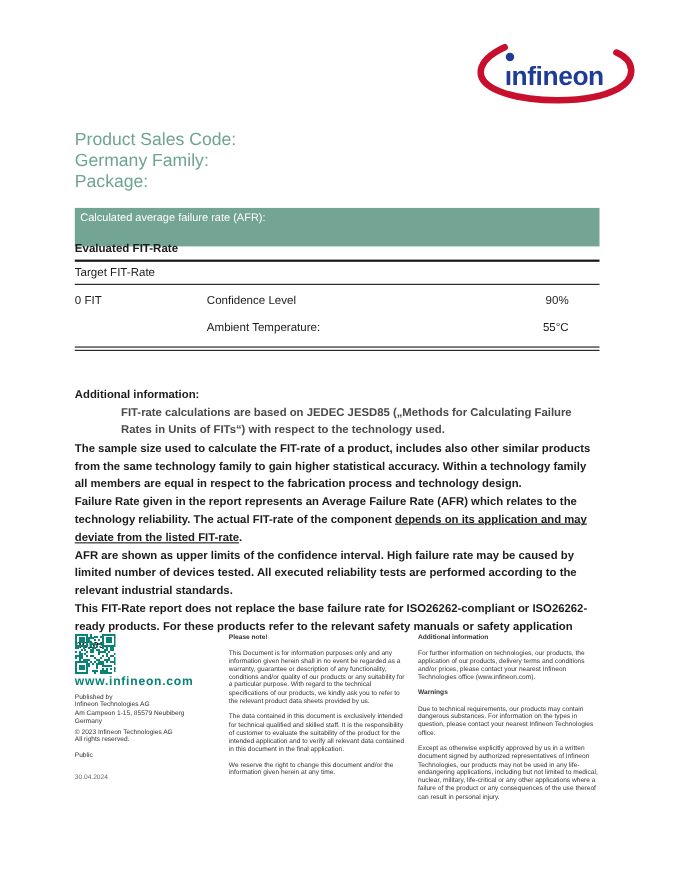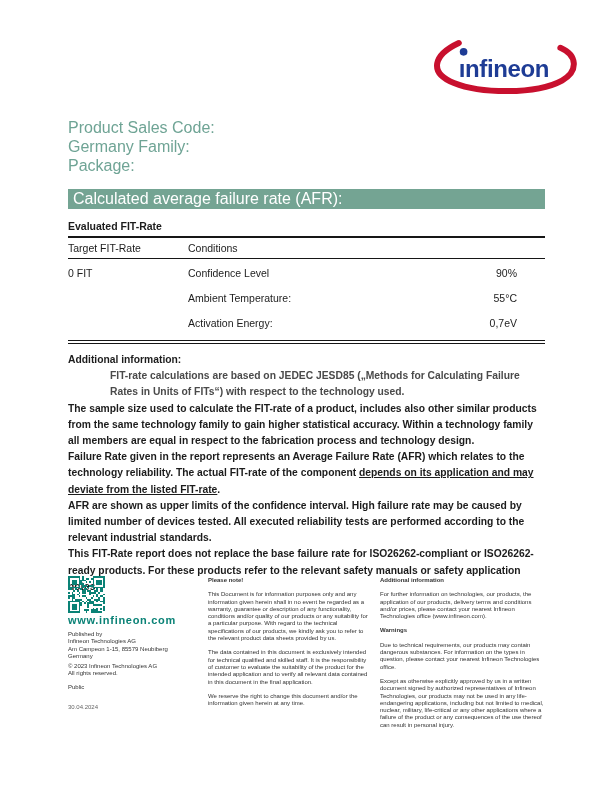--- a/index.html
+++ b/index.html
@@ -7,22 +7,22 @@
     position:relative;width:612px;height:792px;margin:0 auto;background:#ffffff;
     font-family:"Liberation Sans","DejaVu Sans",sans-serif;color:#1c1c1c;overflow:hidden;
   }
   
   .logo{position:absolute;top:26px;left:430px;width:152px;height:78px;}
   .logo svg{width:100%;height:100%;}
   
   .fields{position:absolute;top:118px;left:68px;font-size:16px;line-height:19px;color:#6FA495;}
   
   .banner{
-    position:absolute;top:189px;left:68px;width:477px;height:20px;box-sizing:border-box;
-    background:#74A493;color:#ffffff;font-size:16px;line-height:20px;padding-left:5px;
+    position:absolute;top:189px;left:68px;width:477px;height:35px;box-sizing:border-box;
+    background:#74A493;color:#ffffff;font-size:10px;line-height:20px;padding-left:5px;
   }
   
   .fit{position:absolute;top:218px;left:68px;width:477px;font-size:10.5px;}
   .fit-title{font-weight:bold;padding:2px 0 4px 0;border-bottom:2px solid #161616;}
   .fit-head{display:flex;padding:4px 0 4px 0;border-bottom:1.5px solid #161616;}
   .fit-col1{width:120px;flex:0 0 120px;}
   .fit-col2{flex:1 1 auto;}
   .fit-col3{flex:0 0 90px;width:90px;text-align:right;margin-right:28px;}
   .fit-body{border-bottom:4px double #161616;padding-bottom:6px;}
   .fit-row{display:flex;padding-top:8px;min-height:17px;}
@@ -64,37 +64,31 @@
     <div>Germany Family:</div>
     <div>Package:</div>
   </div>
 
   <div class="banner">Calculated average failure rate (AFR):</div>
 
   <div class="fit">
     <div class="fit-title">Evaluated FIT-Rate</div>
     <div class="fit-head">
       <div class="fit-col1">Target FIT-Rate</div>
-      <div class="fit-col2">Conditions</div>
     </div>
     <div class="fit-body">
       <div class="fit-row">
         <div class="fit-col1">0 FIT</div>
         <div class="fit-col2">Confidence Level</div>
         <div class="fit-col3">90%</div>
       </div>
       <div class="fit-row">
         <div class="fit-col1"></div>
         <div class="fit-col2">Ambient Temperature:</div>
         <div class="fit-col3">55°C</div>
-      </div>
-      <div class="fit-row">
-        <div class="fit-col1"></div>
-        <div class="fit-col2">Activation Energy:</div>
-        <div class="fit-col3">0,7eV</div>
       </div>
     </div>
   </div>
 
   <div class="info">
     <p>Additional information:</p>
     <p class="dim">FIT-rate calculations are based on JEDEC JESD85 („Methods for Calculating Failure Rates in Units of FITs“) with respect to the technology used.</p>
     <p>The sample size used to calculate the FIT-rate of a product, includes also other similar products from the same technology family to gain higher statistical accuracy. Within a technology family all members are equal in respect to the fabrication process and technology design.</p>
     <p><span>Failure Rate given in the report represents an Average Failure Rate (AFR) which relates to the technology reliability. The actual FIT-rate of the component </span><span class="uline">depends on its application and may deviate from the listed FIT-rate</span><span>.</span></p>
     <p>AFR are shown as upper limits of the confidence interval. High failure rate may be caused by limited number of devices tested. All executed reliability tests are performed according to the relevant industrial standards.</p>

